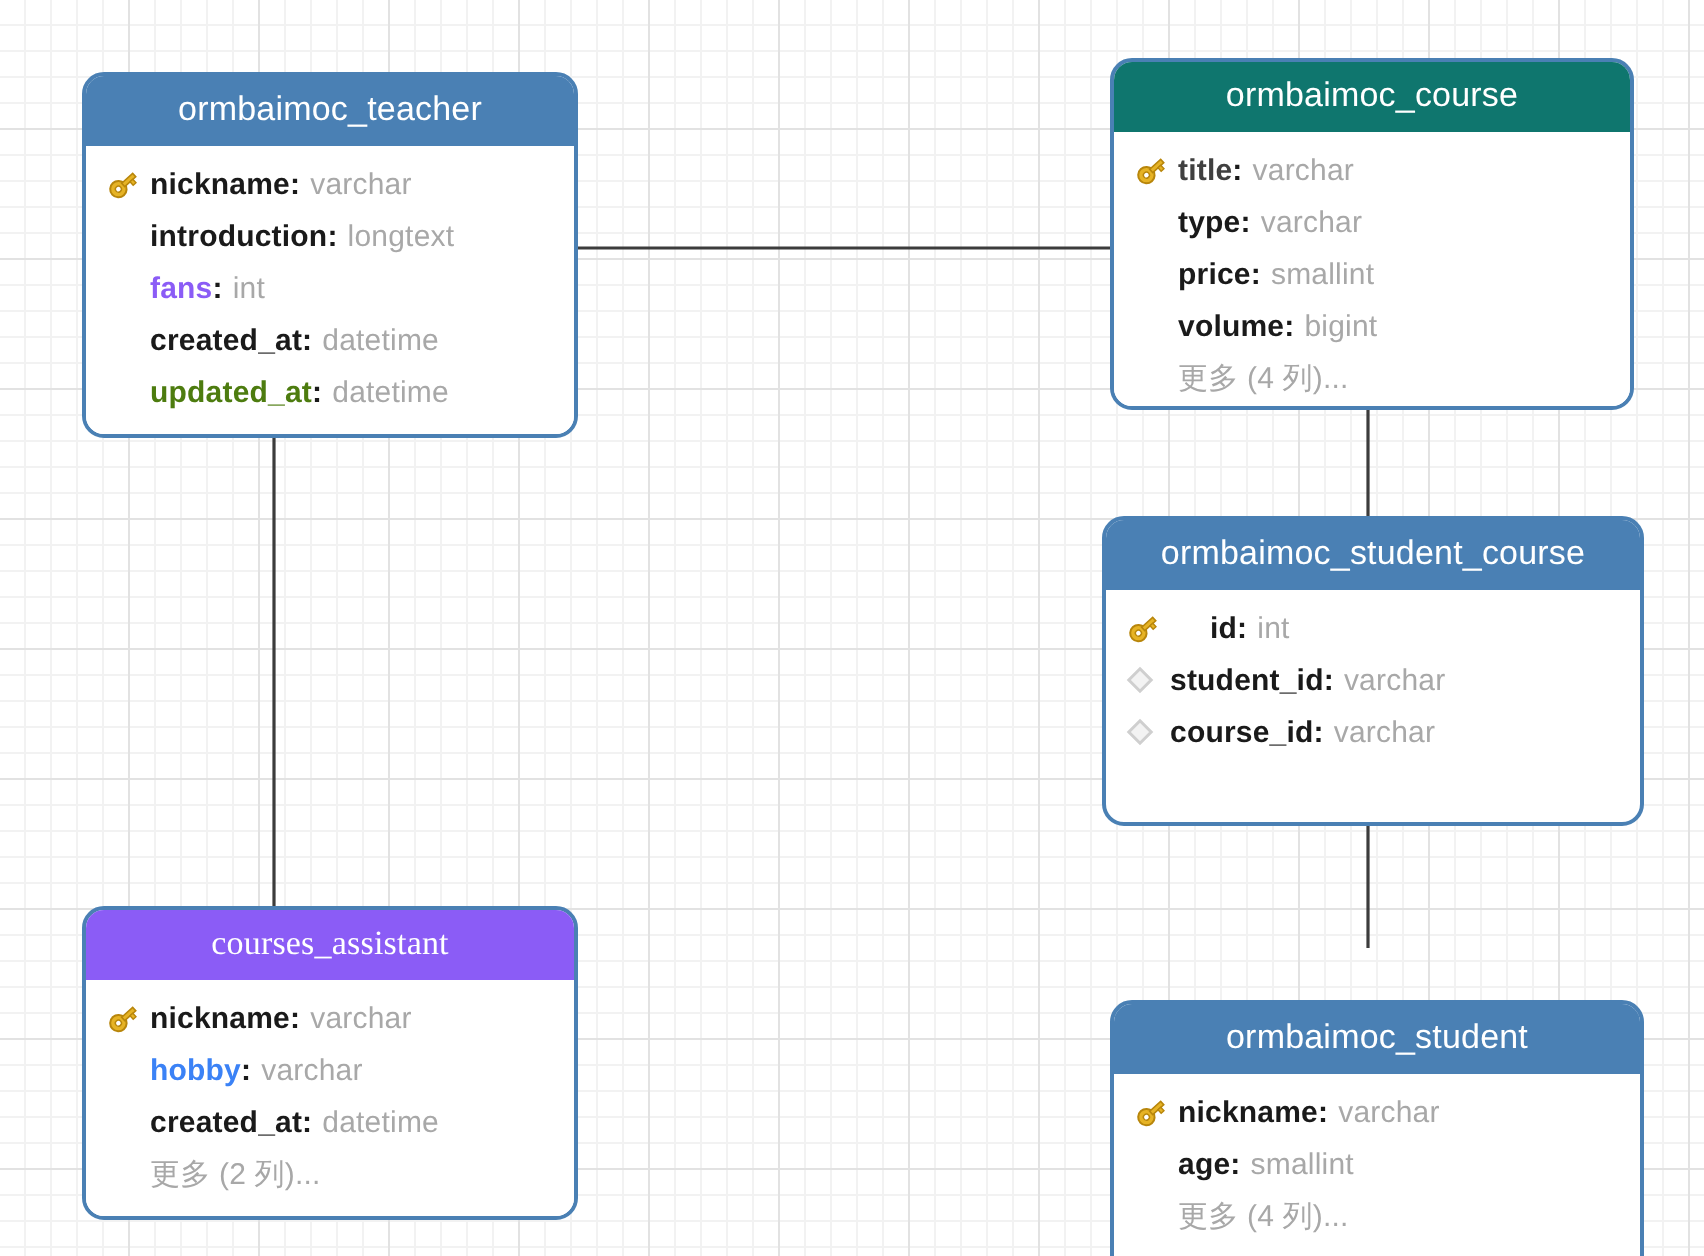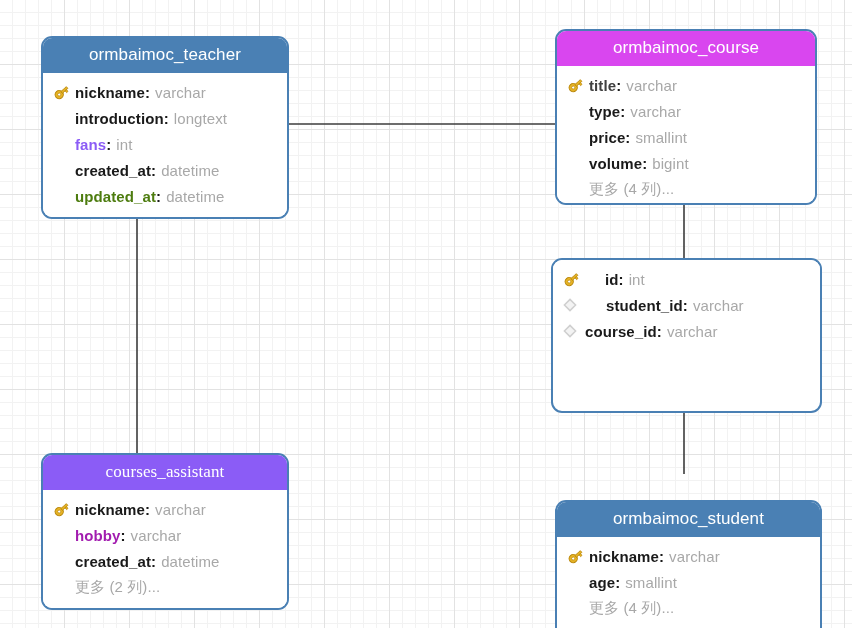--- a/index.html
+++ b/index.html
@@ -155,21 +155,21 @@
           </div>
           <div class="col-row">
             <span class="icon-slot"></span>
             <span class="col-text" style="color: #4d7c0f;">updated_at</span>
             <span class="col-text" style="color: rgb(26, 26, 26);">:</span>
             <span class="col-type" style="color: rgb(168, 168, 168); padding-left: 5px;">datetime</span>
           </div>
         </div>
       </div>
       <div class="table-node" style="left: 555px; top: 29px; width: 262px; height: 176px; border-color: rgb(74, 128, 180);">
-        <div class="table-header" style="background: #d946ef; color: rgb(255, 255, 255);">ormbaimoc_course</div>
+        <div class="table-header" style="background: #0f766e; color: rgb(255, 255, 255);">ormbaimoc_course</div>
         <div class="table-body">
           <div class="col-row">
             <span class="icon-slot">
               <svg class="key-icon" width="17" height="17" viewBox="0 0 17 17">
                 <g transform="rotate(-42 8.5 8.5)">
                   <circle cx="5.4" cy="8.5" r="4.1" fill="#e6b325" stroke="#b8860b" stroke-width="1"></circle>
                   <circle cx="5.4" cy="8.5" r="1.5" fill="#ffffff" stroke="#b8860b" stroke-width="0.7"></circle>
                   <rect x="8.6" y="7.4" width="7.4" height="2.3" fill="#e6b325" stroke="#b8860b" stroke-width="0.8"></rect>
                   <rect x="12.2" y="9.6" width="1.9" height="2.4" fill="#e6b325" stroke="#b8860b" stroke-width="0.7"></rect>
                 </g>
@@ -196,20 +196,21 @@
             <span class="col-text" style="color: rgb(26, 26, 26);">volume</span>
             <span class="col-text" style="color: rgb(26, 26, 26);">:</span>
             <span class="col-type" style="color: rgb(168, 168, 168); padding-left: 5px;">bigint</span>
           </div>
           <div class="more-row">
             <span class="more-text" style="color: rgb(168, 168, 168);">更多 (4 列)...</span>
           </div>
         </div>
       </div>
       <div class="table-node" style="left: 551px; top: 258px; width: 271px; height: 155px; border-color: rgb(74, 128, 180);">
+        <div class="table-header" style="background: rgb(74, 128, 180); color: rgb(255, 255, 255);">ormbaimoc_student_course</div>
         <div class="table-body">
           <div class="col-row">
             <span class="icon-slot">
               <svg class="key-icon" width="17" height="17" viewBox="0 0 17 17">
                 <g transform="rotate(-42 8.5 8.5)">
                   <circle cx="5.4" cy="8.5" r="4.1" fill="#e6b325" stroke="#b8860b" stroke-width="1"></circle>
                   <circle cx="5.4" cy="8.5" r="1.5" fill="#ffffff" stroke="#b8860b" stroke-width="0.7"></circle>
                   <rect x="8.6" y="7.4" width="7.4" height="2.3" fill="#e6b325" stroke="#b8860b" stroke-width="0.8"></rect>
                   <rect x="12.2" y="9.6" width="1.9" height="2.4" fill="#e6b325" stroke="#b8860b" stroke-width="0.7"></rect>
                 </g>
@@ -218,21 +219,21 @@
             <span class="col-text" style="color: rgb(26, 26, 26); margin-left: 20px;">id</span>
             <span class="col-text" style="color: rgb(26, 26, 26);">:</span>
             <span class="col-type" style="color: rgb(168, 168, 168); padding-left: 5px;">int</span>
           </div>
           <div class="col-row">
             <span class="icon-slot">
               <svg class="diamond-icon" width="14" height="14" viewBox="0 0 14 14">
                 <polygon points="7,1.4 12.6,7 7,12.6 1.4,7" fill="#f3f3f3" stroke="#cfcfcf" stroke-width="1.5"></polygon>
               </svg>
             </span>
-            <span class="col-text" style="color: rgb(26, 26, 26); margin-left: 21px;">student_id</span>
+            <span class="col-text" style="color: rgb(26, 26, 26);">student_id</span>
             <span class="col-text" style="color: rgb(26, 26, 26);">:</span>
             <span class="col-type" style="color: rgb(168, 168, 168); padding-left: 5px;">varchar</span>
           </div>
           <div class="col-row">
             <span class="icon-slot">
               <svg class="diamond-icon" width="14" height="14" viewBox="0 0 14 14">
                 <polygon points="7,1.4 12.6,7 7,12.6 1.4,7" fill="#f3f3f3" stroke="#cfcfcf" stroke-width="1.5"></polygon>
               </svg>
             </span>
             <span class="col-text" style="color: rgb(26, 26, 26);">course_id</span>
@@ -254,21 +255,21 @@
                   <rect x="12.2" y="9.6" width="1.9" height="2.4" fill="#e6b325" stroke="#b8860b" stroke-width="0.7"></rect>
                 </g>
               </svg>
             </span>
             <span class="col-text" style="color: rgb(26, 26, 26);">nickname</span>
             <span class="col-text" style="color: rgb(26, 26, 26);">:</span>
             <span class="col-type" style="color: rgb(168, 168, 168); padding-left: 5px;">varchar</span>
           </div>
           <div class="col-row">
             <span class="icon-slot"></span>
-            <span class="col-text" style="color: #a21caf;">hobby</span>
+            <span class="col-text" style="color: #3b82f6;">hobby</span>
             <span class="col-text" style="color: rgb(26, 26, 26);">:</span>
             <span class="col-type" style="color: rgb(168, 168, 168); padding-left: 5px;">varchar</span>
           </div>
           <div class="col-row">
             <span class="icon-slot"></span>
             <span class="col-text" style="color: rgb(26, 26, 26);">created_at</span>
             <span class="col-text" style="color: rgb(26, 26, 26);">:</span>
             <span class="col-type" style="color: rgb(168, 168, 168); padding-left: 5px;">datetime</span>
           </div>
           <div class="more-row">

